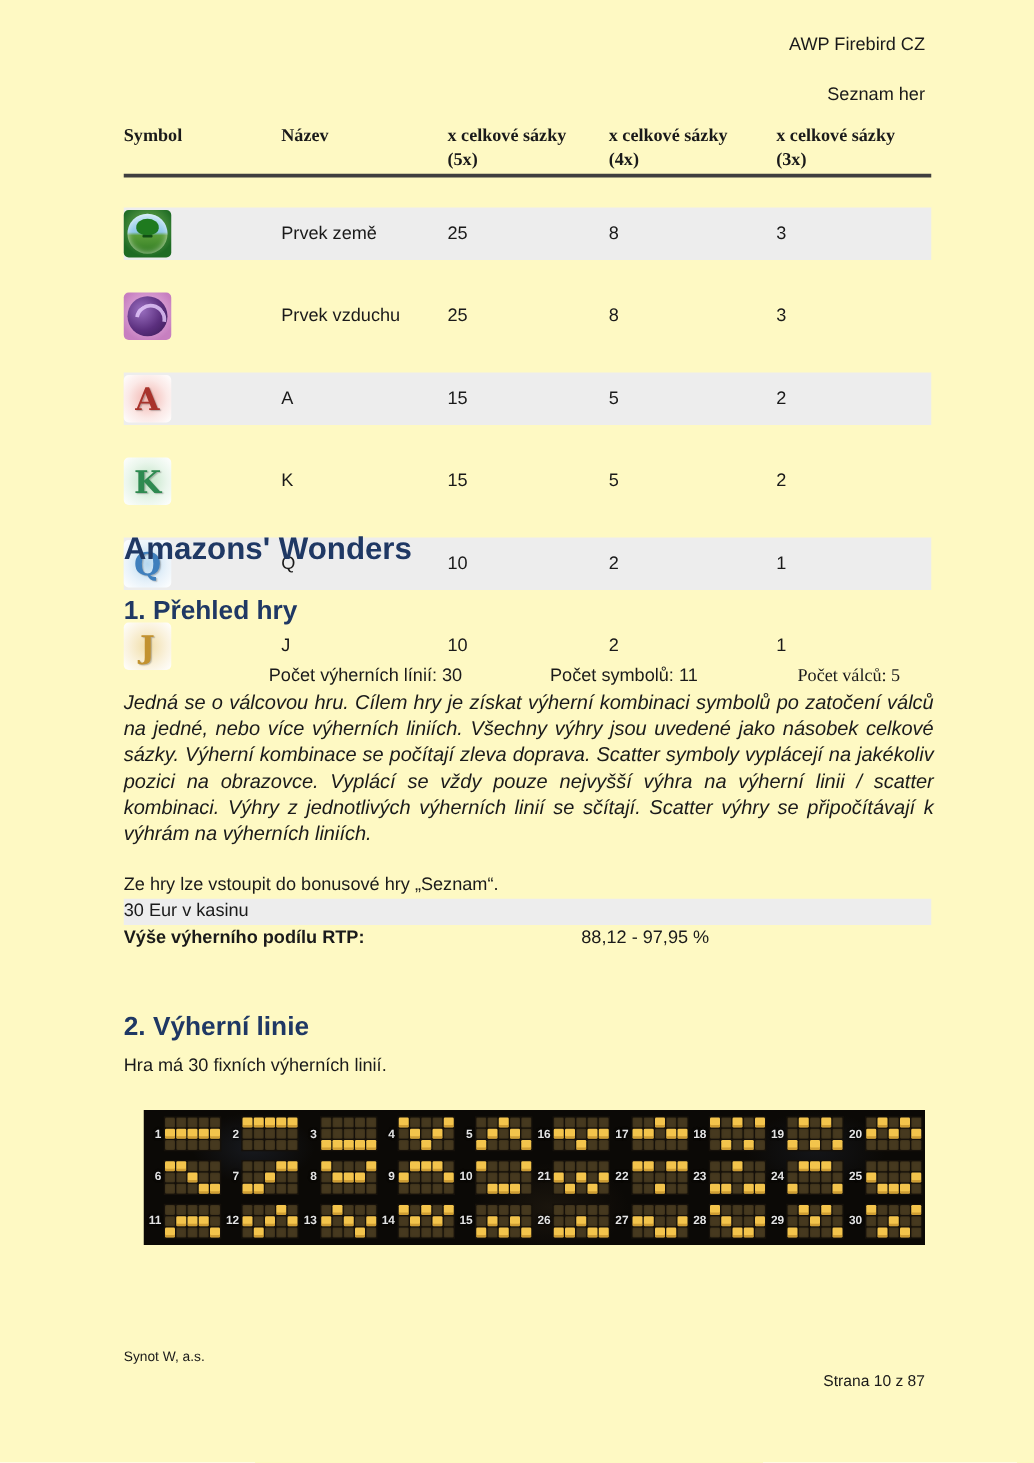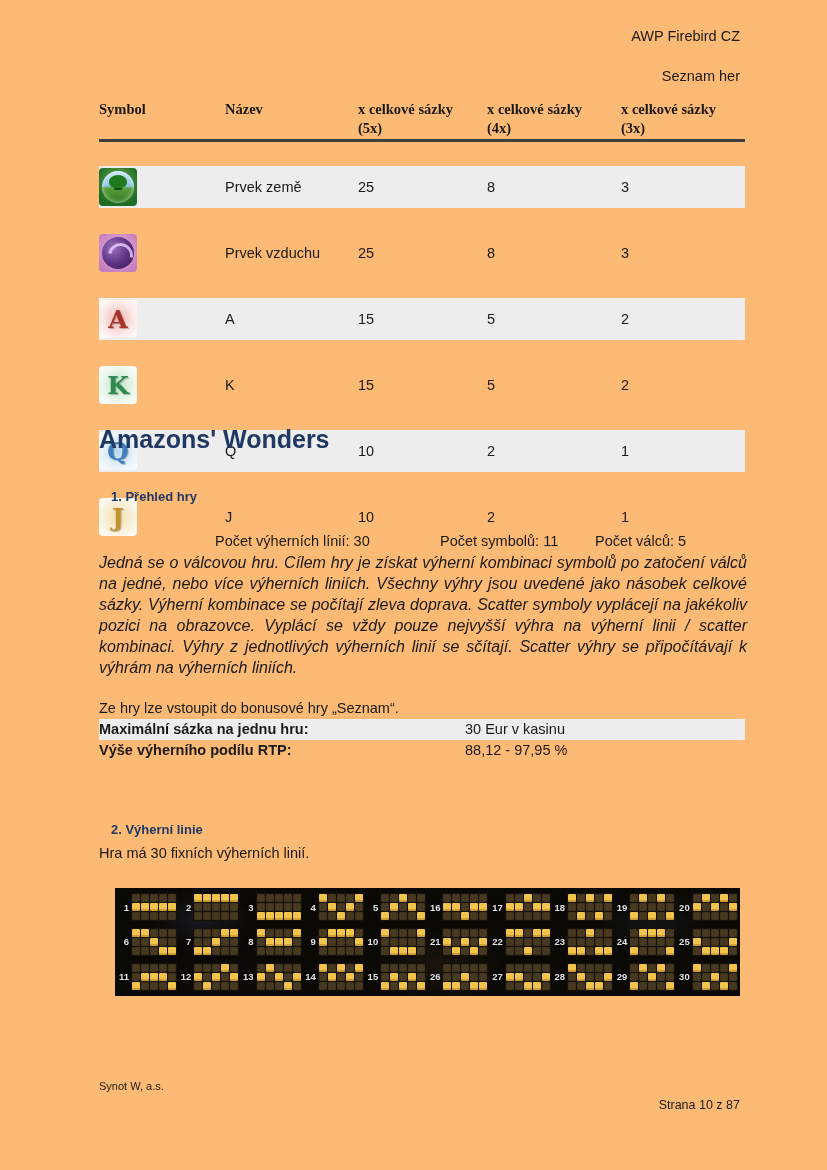--- a/index.html
+++ b/index.html
@@ -2,21 +2,21 @@
 <html style="--heading: #1f3864; --shade: #ededed; --rule: #3f3f3f; --pl-on: #f3c44c; --pl-off: #46391f; --pl-bg: #0b0906;"><head>
 <meta charset="utf-8">
 <style>
   :root{
     --heading:#1f3864; --shade:#ededed; --rule:#3f3f3f;
     --pl-on:#f3c44c; --pl-off:#46391f; --pl-bg:#0b0906;
   }
   *{box-sizing:border-box;}
   html,body{margin:0;padding:0;background:#ffffff;}
   body{width:827px;height:1170px;font-family:"Liberation Sans",sans-serif;color:#1a1a1a;}
-  .page{position:relative;width:827px;height:1170px;overflow:hidden;background:#fdba74;}
+  .page{position:relative;width:827px;height:1170px;overflow:hidden;background:#fef9c3;}
 
   .doc-header{position:absolute;top:26px;right:87px;text-align:right;font-size:14.5px;line-height:20px;}
   .doc-header .l2{margin-top:20px;}
 
   
   .symtable{position:absolute;left:99px;top:100px;width:646px;font-size:14.5px;}
   .st-head{display:grid;grid-template-columns:126px 133px 129px 134px 124px;font-weight:bold;
            line-height:19px;padding-bottom:1px;border-bottom:3px solid var(--rule);font-family:Liberation Serif, serif;}
   .st-row{display:grid;grid-template-columns:126px 133px 129px 134px 124px;height:42px;align-items:center;margin-top:24px;}
   .st-row.shaded{background:var(--shade);}
@@ -37,28 +37,28 @@
        background:radial-gradient(circle at 35% 35%, #9a6fc0 0%, #5b2f7e 55%, #371952 100%);}
   .sym-air::after{content:"";position:absolute;top:9px;left:9px;width:19px;height:19px;border-radius:50%;
        border:3px solid rgba(233,205,255,0.8);border-left-color:transparent;border-bottom-color:transparent;
        transform:rotate(-35deg);}
   .sym-A{background:radial-gradient(circle at 50% 50%, #f2b4ae 0%, #fbe9e7 58%, #fff 100%);}
   .sym-K{background:radial-gradient(circle at 50% 50%, #bfe3c4 0%, #eaf6ec 58%, #fff 100%);}
   .sym-Q{background:radial-gradient(circle at 50% 50%, #b7d8ef 0%, #e8f2fa 58%, #fff 100%);}
   .sym-J{background:radial-gradient(circle at 50% 50%, #f0dda6 0%, #faf2dd 58%, #fff 100%);}
 
   .game-title{position:absolute;left:99px;top:425px;margin:0;font-size:25px;font-weight:bold;color:var(--heading);}
-  .sec-heading{position:absolute;left:99px;margin:12px;font-size:13px;font-weight:bold;color:var(--heading);}
+  .sec-heading{position:absolute;left:99px;margin:0;font-size:21px;font-weight:bold;color:var(--heading);}
   .sec1{top:477px;} .sec2{top:810px;}
 
   .stats{position:absolute;left:99px;top:533px;width:646px;height:20px;font-size:14.5px;}
   .stats span{position:absolute;white-space:nowrap;}
   .stats span:nth-child(1){left:116px;}
   .stats span:nth-child(2){left:341px;}
-  .stats span:nth-child(3){left:496px;}
+  .stats span:nth-child(3){left:539px;font-family:Liberation Serif, serif;}
 
   .para{position:absolute;left:99px;top:552px;width:648px;margin:0;font-size:16px;line-height:21px;text-align:justify;font-style:italic;}
   .bonus{position:absolute;left:99px;top:698px;margin:0;font-size:14.5px;line-height:21px;}
 
   .kv{position:absolute;left:99px;top:719px;width:646px;font-size:14.5px;}
   .kv-row{display:grid;grid-template-columns:366px 1fr;line-height:21px;}
   .kv-row.shaded{background:var(--shade);}
   .kv-label{font-weight:bold;}
 
   .intro{position:absolute;left:99px;top:845px;margin:0;font-size:14.5px;}
@@ -180,21 +180,20 @@
       <span>Počet symbolů: 11</span>
       <span>Počet válců: 5</span>
     </div>
 
   <p class="para">Jedná se o válcovou hru. Cílem hry je získat výherní kombinaci symbolů po zatočení válců na jedné, nebo více výherních liniích. Všechny výhry jsou uvedené jako násobek celkové sázky. Výherní kombinace se počítají zleva doprava. Scatter symboly vyplácejí na jakékoliv pozici na obrazovce. Vyplácí se vždy pouze nejvyšší výhra na výherní linii / scatter kombinaci. Výhry z jednotlivých výherních linií se sčítají. Scatter výhry se připočítávají k výhrám na výherních liniích.</p>
 
   <p class="bonus">Ze hry lze vstoupit do bonusové hry „Seznam“.</p>
 
   <div class="kv" id="kv-table">
       <div class="kv-row shaded">
-        <div class="kv-label">Maximální sázka na jednu hru:</div>
         <div class="kv-value">30 Eur v kasinu</div>
       </div>
       <div class="kv-row">
         <div class="kv-label">Výše výherního podílu RTP:</div>
         <div class="kv-value">88,12 - 97,95 %</div>
       </div>
     </div>
 
   <h2 class="sec-heading sec2">2. Výherní linie</h2>
 

